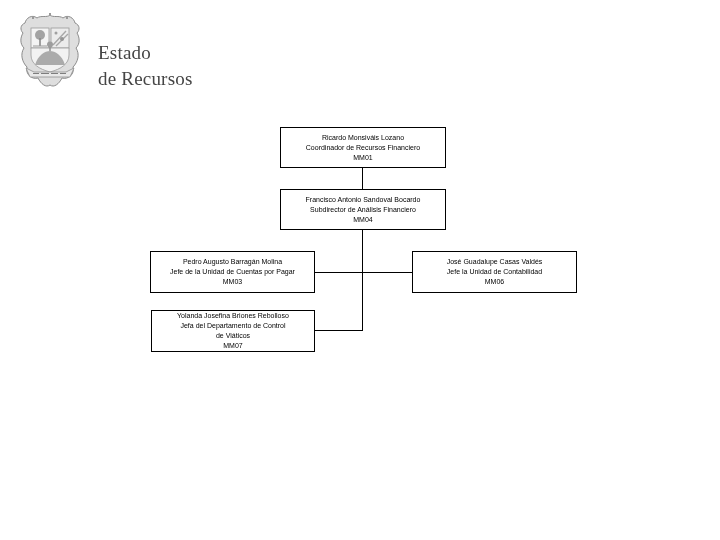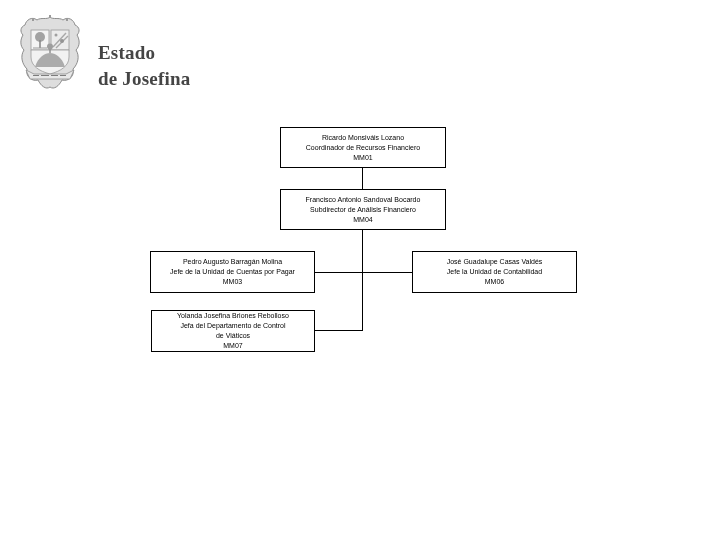--- a/index.html
+++ b/index.html
@@ -3,21 +3,21 @@
 <meta charset="utf-8">
 <style>
   html, body { margin: 0; padding: 0; }
   body {
     width: 720px; height: 540px; background: #ffffff;
     font-family: "Liberation Sans", sans-serif;
   }
   .page { position: relative; width: 720px; height: 540px; background: #ffffff; overflow: hidden; }
 
   
-  .logo { position: absolute; left: 18px; top: 10px; display: flex; align-items: flex-end; font-weight: bold; }
+  .logo { position: absolute; left: 18px; top: 10px; display: flex; align-items: center; }
   .crest { width: 64px; height: 78px; display: block; }
   .logo-text {
     margin-left: 16px; margin-top: 30px;
     font-family: "Liberation Serif", serif;
     font-size: 19px; line-height: 26px; color: #454545;
     letter-spacing: 0.2px;
   }
 
   
   .node {
@@ -61,21 +61,21 @@
       <path d="M13,36 h38 v7 c0,9 -8,14 -19,17 c-11,-3 -19,-8 -19,-17 Z" fill="#f2f2f2" stroke="#9a9a9a" stroke-width="0.8"></path>
       <path d="M17,53 C20,43 27,39 32,39 C37,39 44,43 47,53 Z" fill="#ababab"></path>
       <path d="M31.3,39 h1.4 v-5 h-1.4 Z" fill="#8a8a8a"></path>
       <circle cx="32" cy="32.5" r="3" fill="#9e9e9e"></circle>
 
       <path d="M8,56 L16,60 H48 L56,56 L52,65 H12 Z" fill="#e8e8e8" stroke="#909090" stroke-width="0.8"></path>
       <path d="M15,61.5 h6 M23,61.5 h8 M33,61.5 h7 M42,61.5 h6" stroke="#7d7d7d" stroke-width="1"></path>
     </svg>
     <div class="logo-text">
       <div>Estado</div>
-      <div>de Josefina</div>
+      <div>de Recursos</div>
     </div>
   </div>
 
   <div>
 
     <div class="node" style="left:280px; top:127px; width:166px; height:41px;">
       <div class="nline">Ricardo Monsiváis Lozano</div>
       <div class="nline">Coordinador de Recursos Financiero</div>
       <div class="nline">MM01</div>
     </div>

